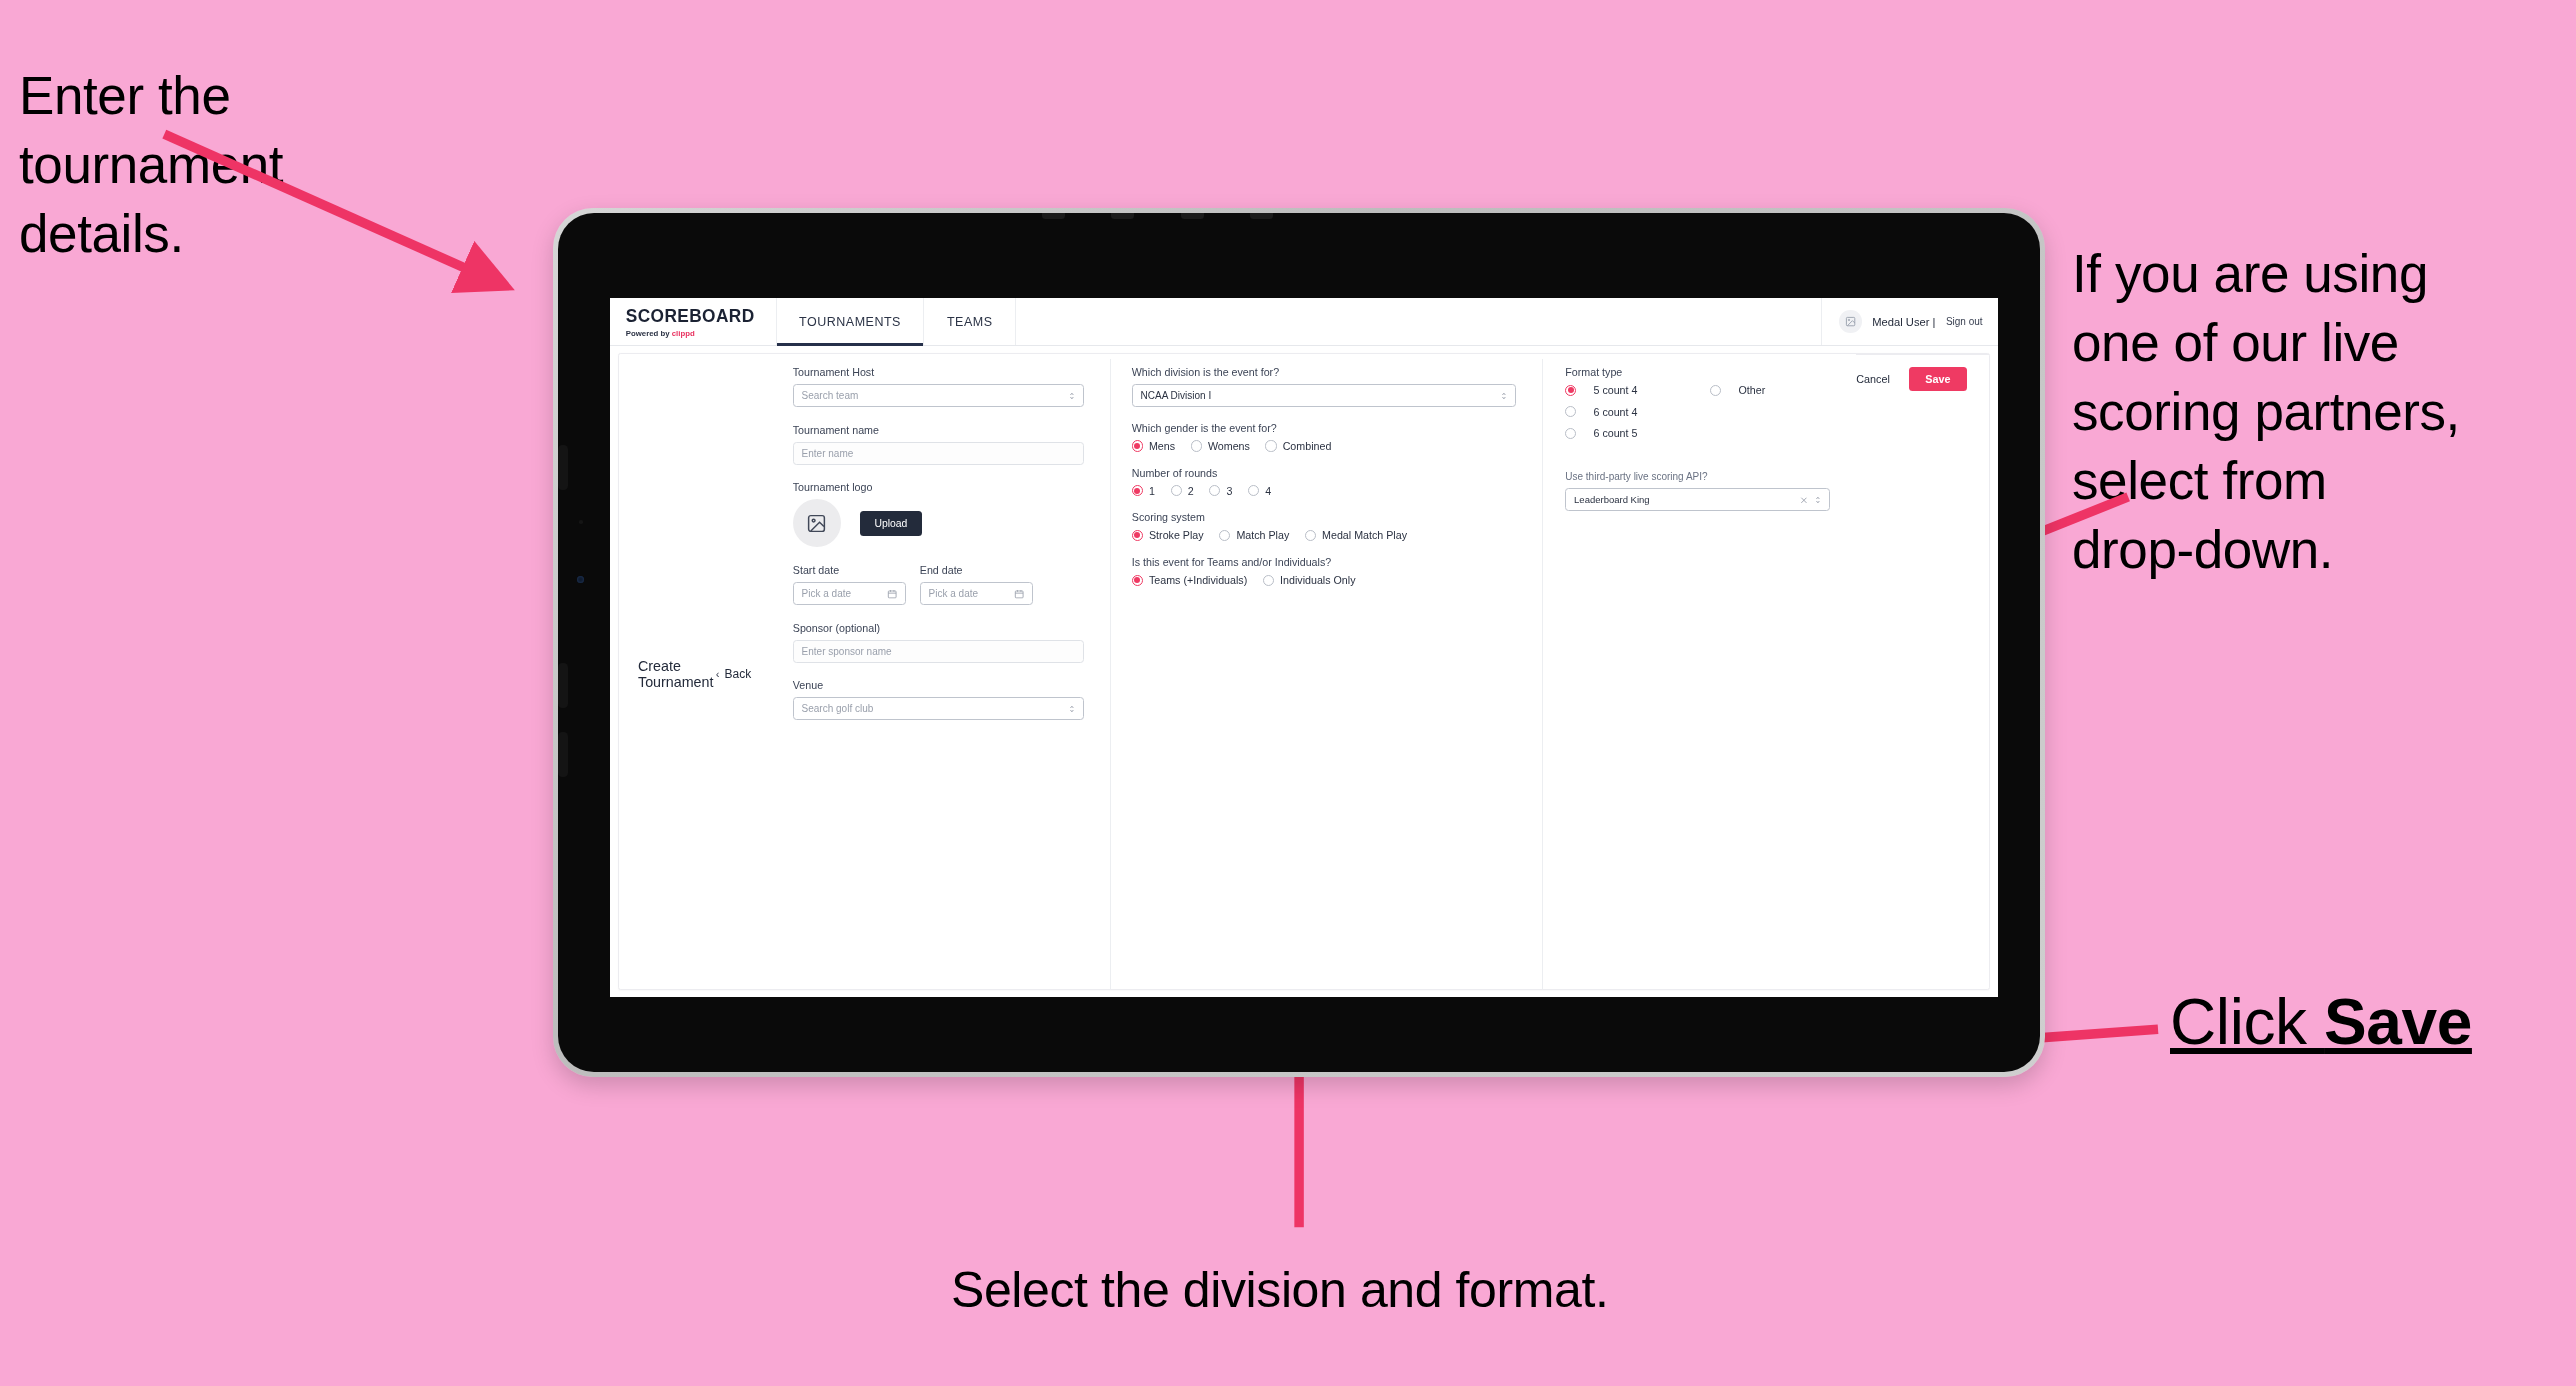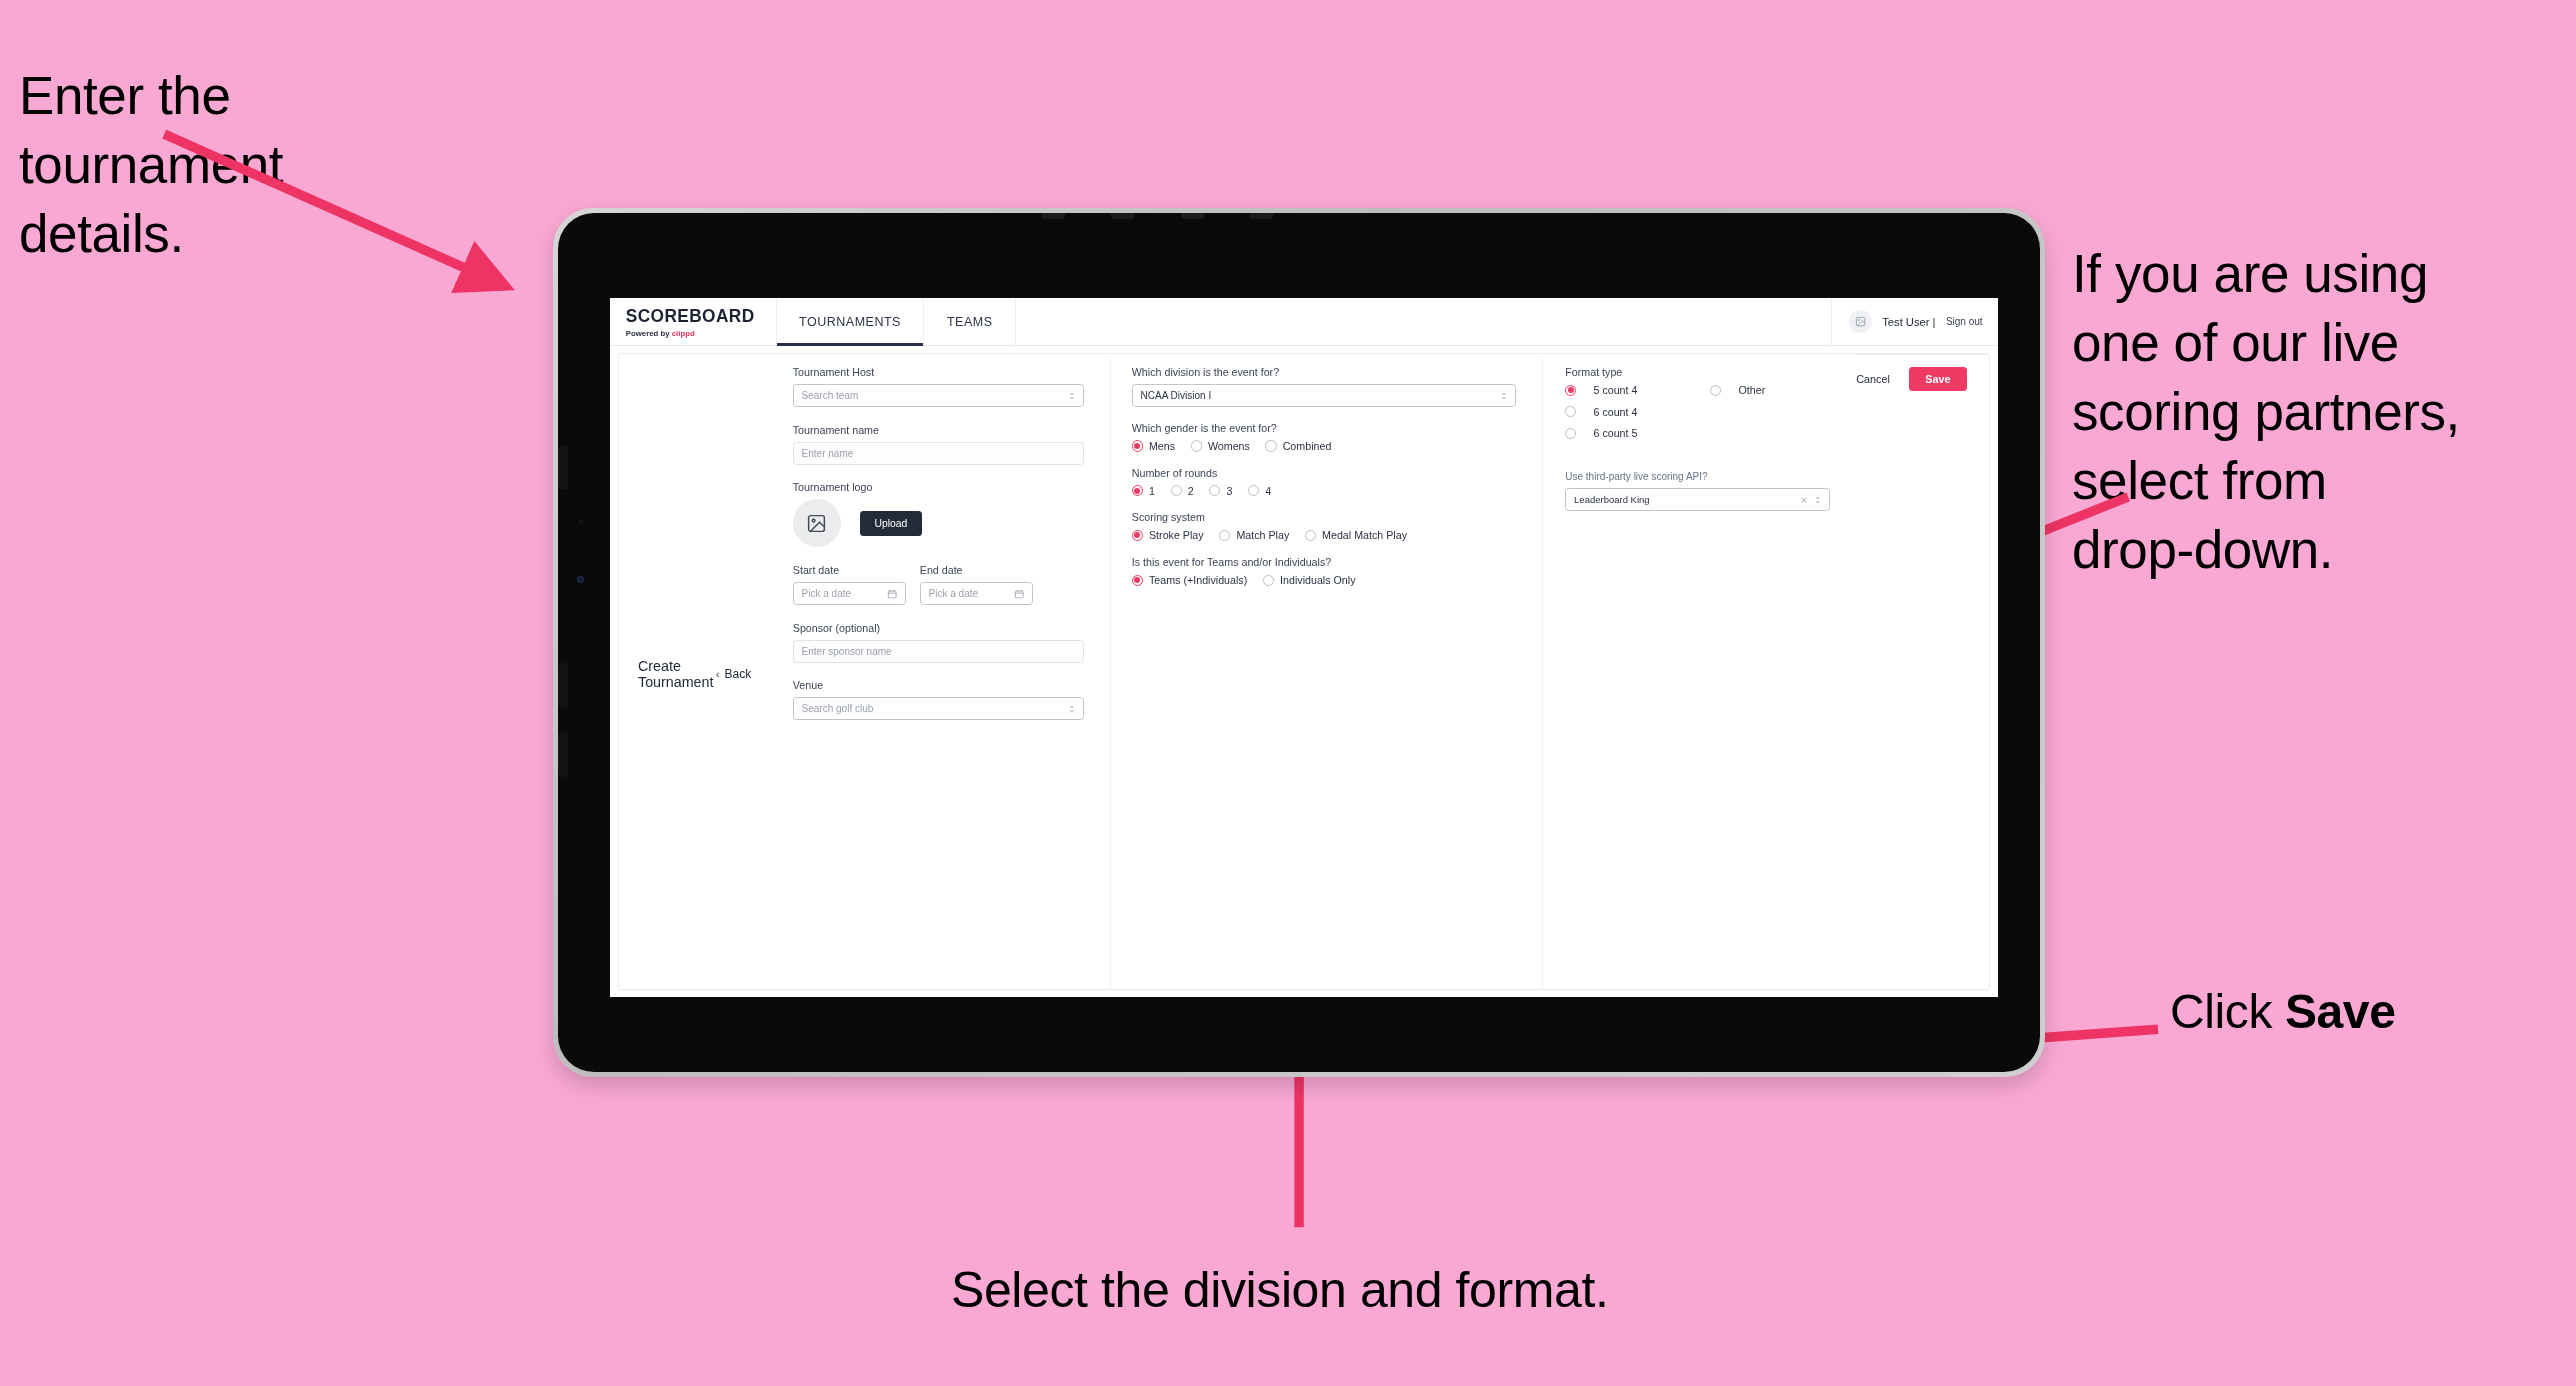--- a/index.html
+++ b/index.html
@@ -16,21 +16,21 @@
     position: absolute;
     color: #000;
     font-family: "Liberation Sans", sans-serif;
     font-weight: 400;
     line-height: 1.30;
     letter-spacing: -0.4px;
     white-space: pre-line;
   }
   #anno-left   { left: 19px;  top: 62px;  font-size: 53px; width: 372px; }
   #anno-right  { left: 2072px; top: 240px; font-size: 53px; width: 484px; }
-  #anno-save   { left: 2170px; top: 981px; font-size: 48px; white-space: nowrap; }
+  #anno-save   { left: 2170px; top: 981px; font-size: 64px; white-space: nowrap; text-decoration: underline; }
   #anno-save b { font-weight: 700; }
   #anno-bottom { left: 951px; top: 1258px; font-size: 50px; white-space: nowrap; }
 
   .arrow-svg { position: absolute; pointer-events: none; }
 
   
   #tablet {
     position: absolute;
     left: 553px; top: 208px;
     width: 1492px; height: 869px;
@@ -270,21 +270,21 @@
           </div>
           <div id="appbar-spacer"></div>
           <div id="appbar-right">
             <div id="avatar">
               <svg width="11.2" height="11.2" viewBox="0 0 24 24" fill="none" stroke="currentColor" stroke-width="2">
                 <rect x="3" y="3" width="18" height="18" rx="2"></rect>
                   <circle cx="8.5" cy="8.5" r="1.5"></circle>
                   <path d="M21 15l-5-5L5 21"></path>
               </svg>
             </div>
-            <span id="user-name">Test User |</span>
+            <span id="user-name">Medal User |</span>
             <span id="sign-out">Sign out</span>
           </div>
         </div>
 
         <div id="page">
 
           <div id="page-head">
             <div id="page-title">Create Tournament</div>
             <div id="back-link">
               <span class="chev">‹</span>

